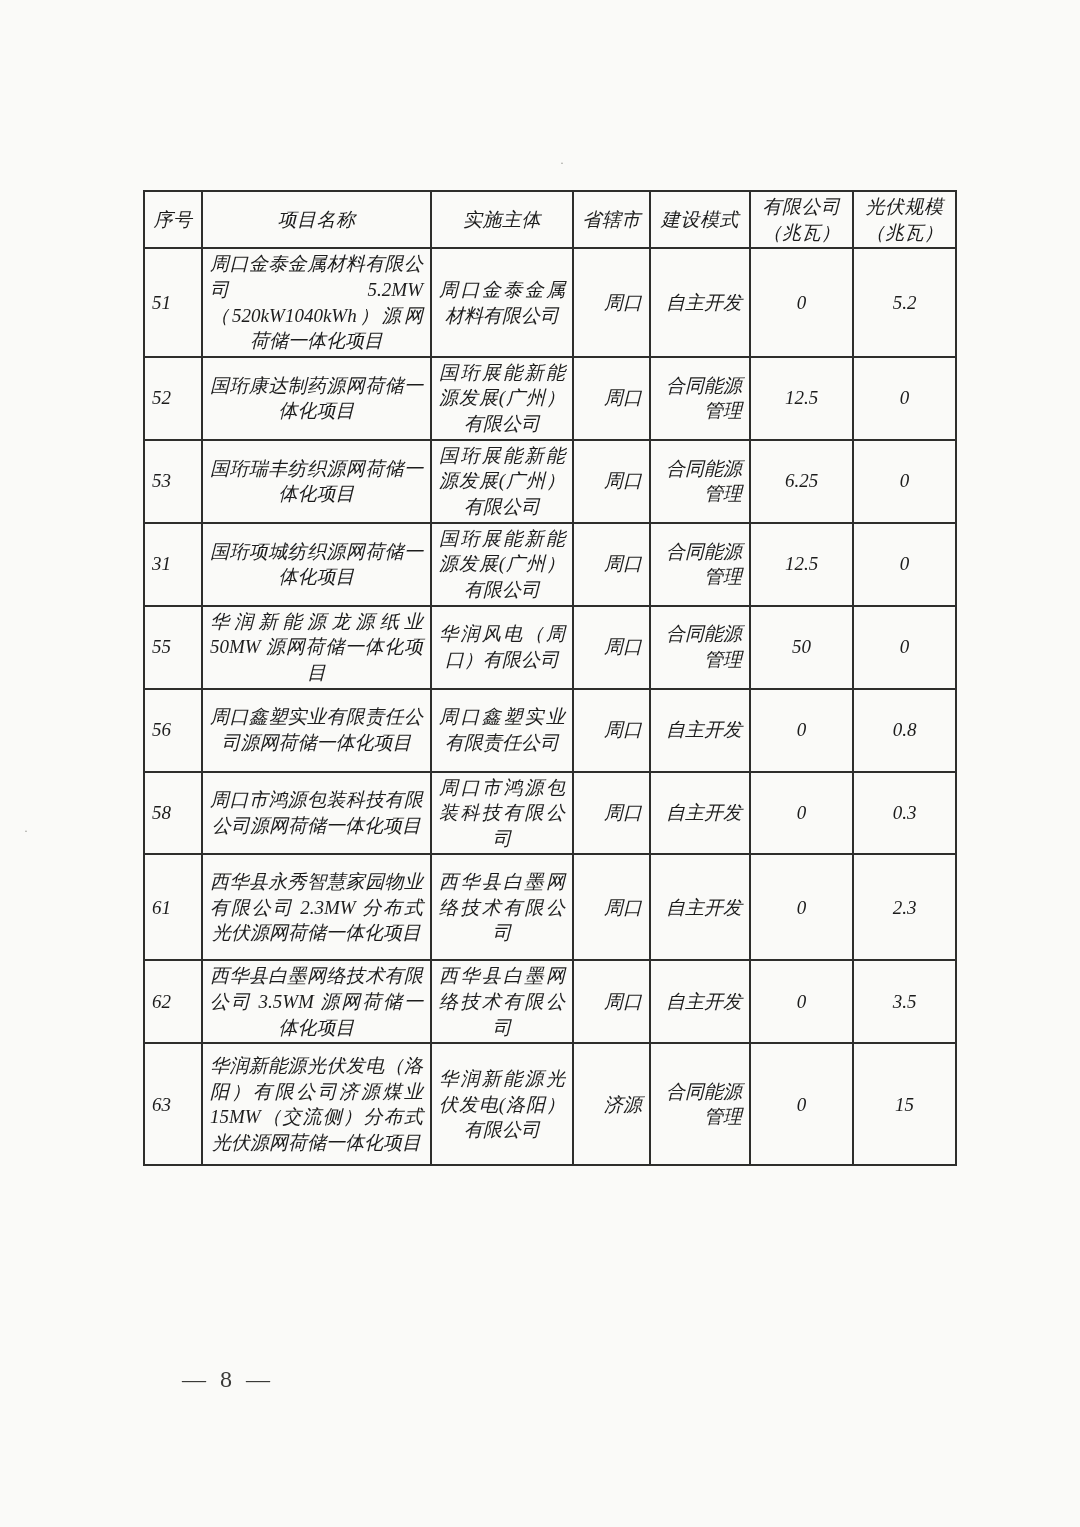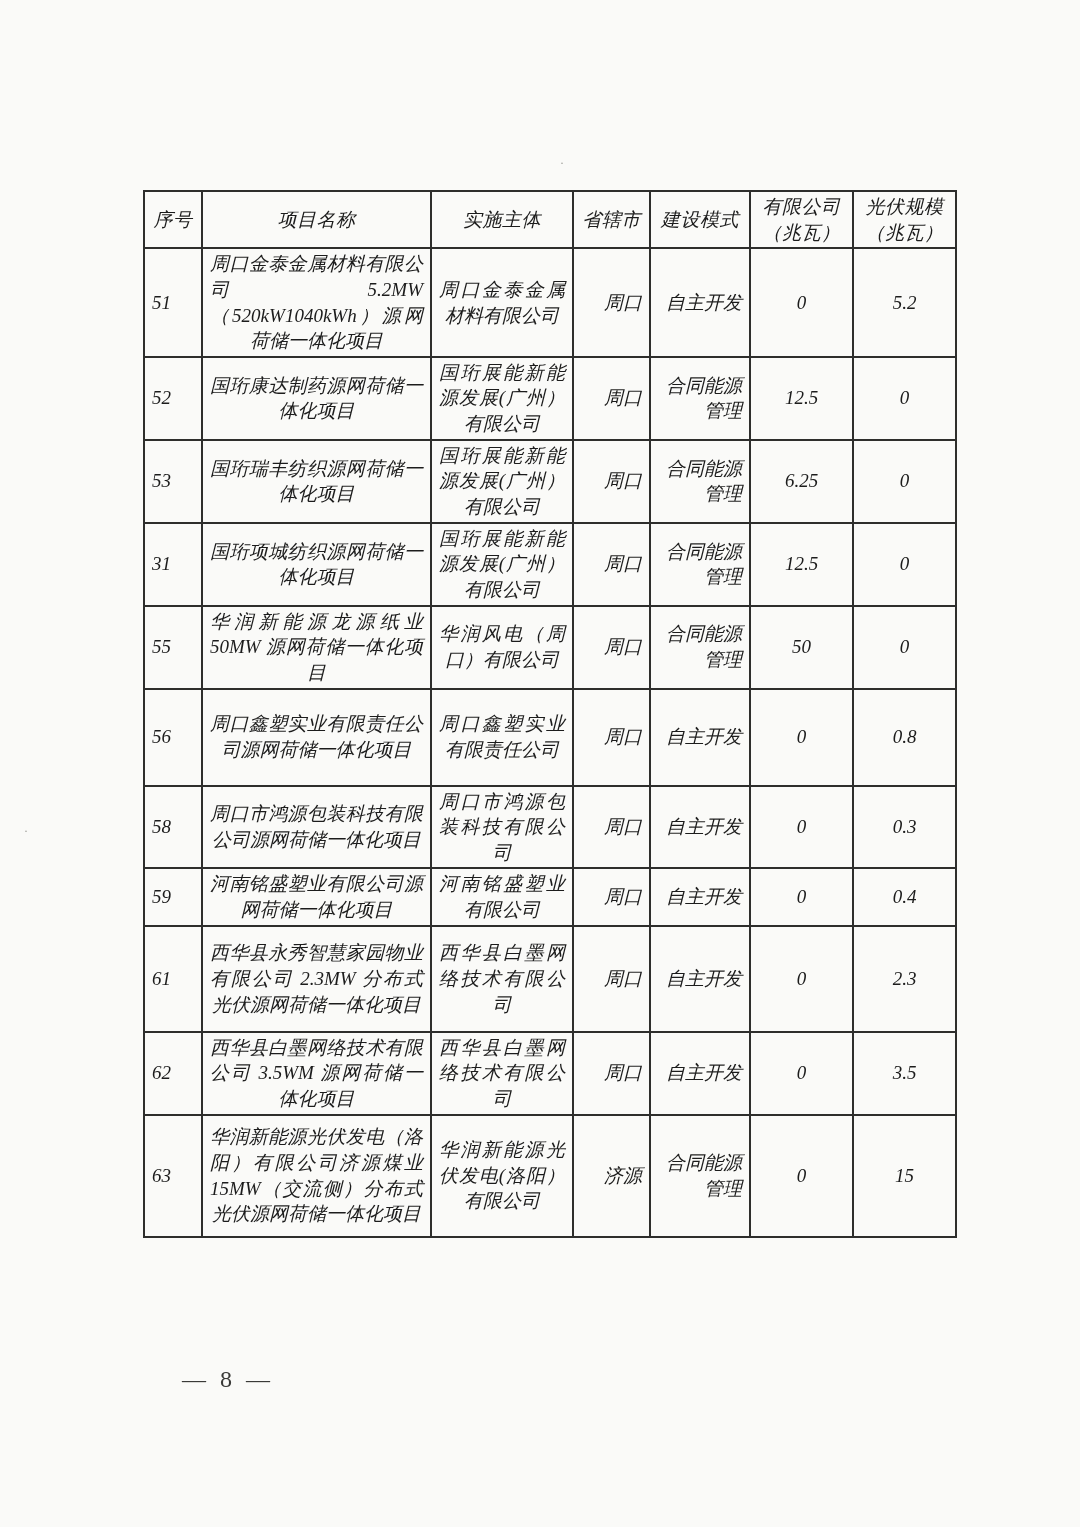--- a/index.html
+++ b/index.html
@@ -134,46 +134,37 @@
       </tr>
       <tr style="height:77px">
         <td class="cell-seq">55</td>
         <td class="cell-name">华润新能源龙源纸业 50MW 源网荷储一体化项目</td>
         <td class="cell-entity">华润风电（周口）有限公司</td>
         <td class="cell-city">周口</td>
         <td class="cell-mode">合同能源管理</td>
         <td class="cell-wind">50</td>
         <td class="cell-pv">0</td>
       </tr>
-      <tr style="height:97px">
+      <tr style="height:83px">
         <td class="cell-seq">56</td>
         <td class="cell-name">周口鑫塑实业有限责任公司源网荷储一体化项目</td>
         <td class="cell-entity">周口鑫塑实业有限责任公司</td>
         <td class="cell-city">周口</td>
         <td class="cell-mode">自主开发</td>
         <td class="cell-wind">0</td>
         <td class="cell-pv">0.8</td>
       </tr>
       <tr style="height:76px">
         <td class="cell-seq">58</td>
         <td class="cell-name">周口市鸿源包装科技有限公司源网荷储一体化项目</td>
         <td class="cell-entity">周口市鸿源包装科技有限公司</td>
         <td class="cell-city">周口</td>
         <td class="cell-mode">自主开发</td>
         <td class="cell-wind">0</td>
         <td class="cell-pv">0.3</td>
-      </tr>
-      <tr style="height:56px">
-        <td class="cell-seq">59</td>
-        <td class="cell-name">河南铭盛塑业有限公司源网荷储一体化项目</td>
-        <td class="cell-entity">河南铭盛塑业有限公司</td>
-        <td class="cell-city">周口</td>
-        <td class="cell-mode">自主开发</td>
-        <td class="cell-wind">0</td>
-        <td class="cell-pv">0.4</td>
       </tr>
       <tr style="height:106px">
         <td class="cell-seq">61</td>
         <td class="cell-name">西华县永秀智慧家园物业有限公司 2.3MW 分布式光伏源网荷储一体化项目</td>
         <td class="cell-entity">西华县白墨网络技术有限公司</td>
         <td class="cell-city">周口</td>
         <td class="cell-mode">自主开发</td>
         <td class="cell-wind">0</td>
         <td class="cell-pv">2.3</td>
       </tr>

